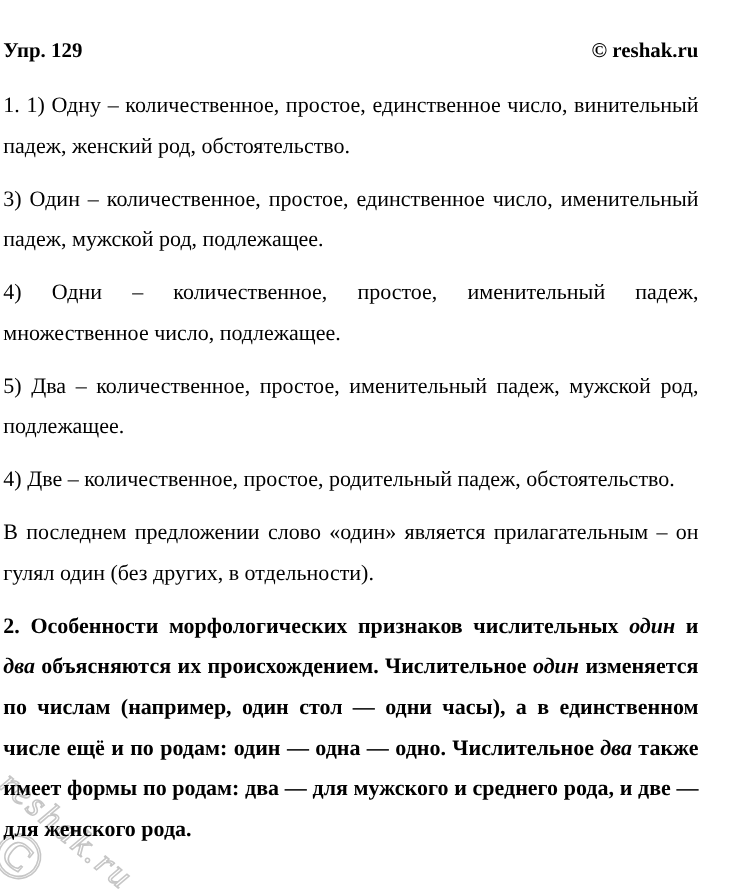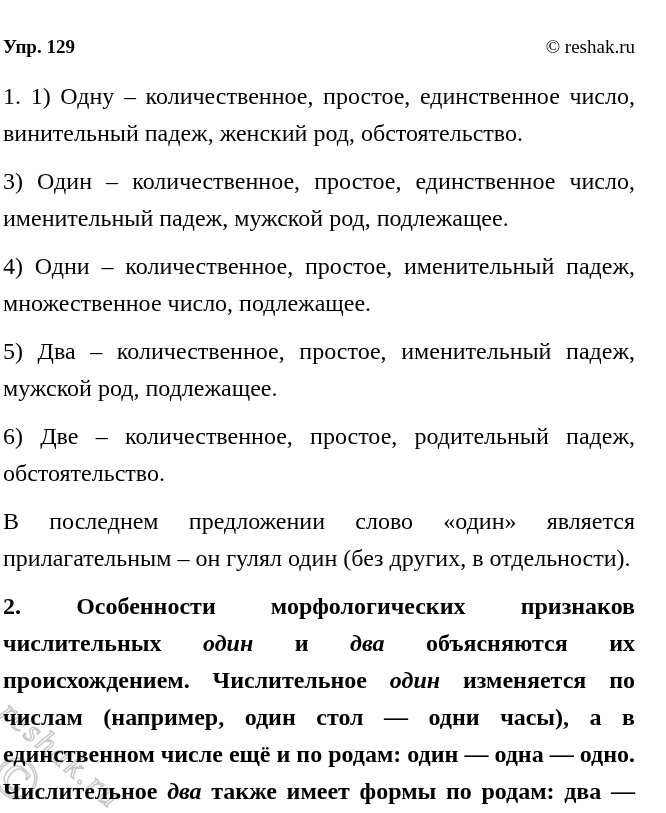--- a/index.html
+++ b/index.html
@@ -23,30 +23,30 @@
     display: flex;
     justify-content: space-between;
     align-items: flex-start;
     font-size: 19px;
     line-height: 26px;
   }
   .header .title {
     font-weight: bold;
   }
   .header .copyright {
-    font-weight: normal;
+    font-weight: bold;
   }
   .content {
     position: relative;
     z-index: 2;
     margin-top: 18px;
   }
   .content p.para {
     margin: 0 0 11px 0;
-    font-size: 24px;
+    font-size: 20px;
     line-height: 37px;
     text-align: justify;
     hyphens: none;
   }
   .content p.para:last-child {
     margin-bottom: 0;
     font-weight: bold;
   }
   .seg-italic {
     font-style: italic;
@@ -87,21 +87,21 @@
   <div class="header">
     <span class="title">Упр. 129</span>
     <span class="copyright">© reshak.ru</span>
   </div>
 
   <div class="content">
       <p class="para"><span>1. 1) Одну – количественное, простое, единственное число, винительный падеж, женский род, обстоятельство.</span></p>
       <p class="para"><span>3) Один – количественное, простое, единственное число, именительный падеж, мужской род, подлежащее.</span></p>
       <p class="para"><span>4) Одни – количественное, простое, именительный падеж, множественное число, подлежащее.</span></p>
       <p class="para"><span>5) Два – количественное, простое, именительный падеж, мужской род, подлежащее.</span></p>
-      <p class="para"><span>6) Две – количественное, простое, родительный падеж, обстоятельство.</span></p>
+      <p class="para"><span>4) Две – количественное, простое, родительный падеж, обстоятельство.</span></p>
       <p class="para"><span>В последнем предложении слово «один» является прилагательным – он гулял один (без других, в отдельности).</span></p>
       <p class="para"><span>2. Особенности морфологических признаков числительных </span><span class="seg-italic">один</span><span> и </span><span class="seg-italic">два</span><span> объясняются их происхождением. Числительное </span><span class="seg-italic">один</span><span> изменяется по числам (например, один стол — одни часы), а в единственном числе ещё и по родам: один — одна — одно. Числительное </span><span class="seg-italic">два</span><span> также имеет формы по родам: два — для мужского и среднего рода, и две — для женского рода.</span></p>
     </div>
 
   <div class="watermark" aria-hidden="true">
     <span class="wm-text">reshak.ru</span>
     <span class="wm-symbol">©</span>
   </div>
 
 </div>

